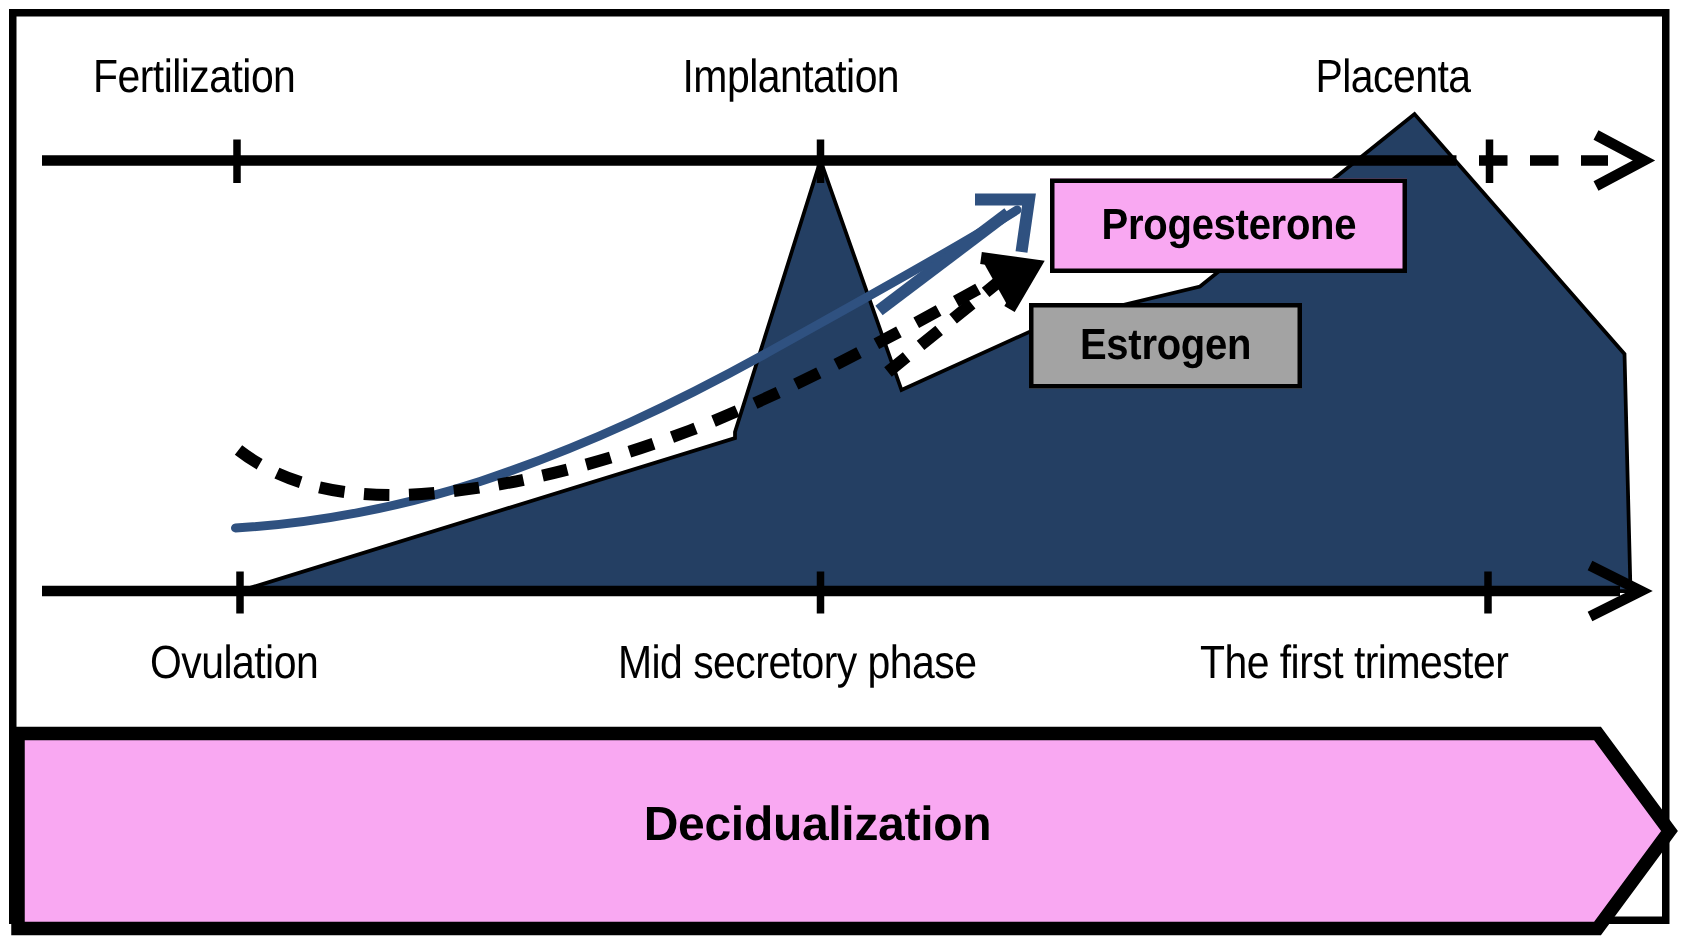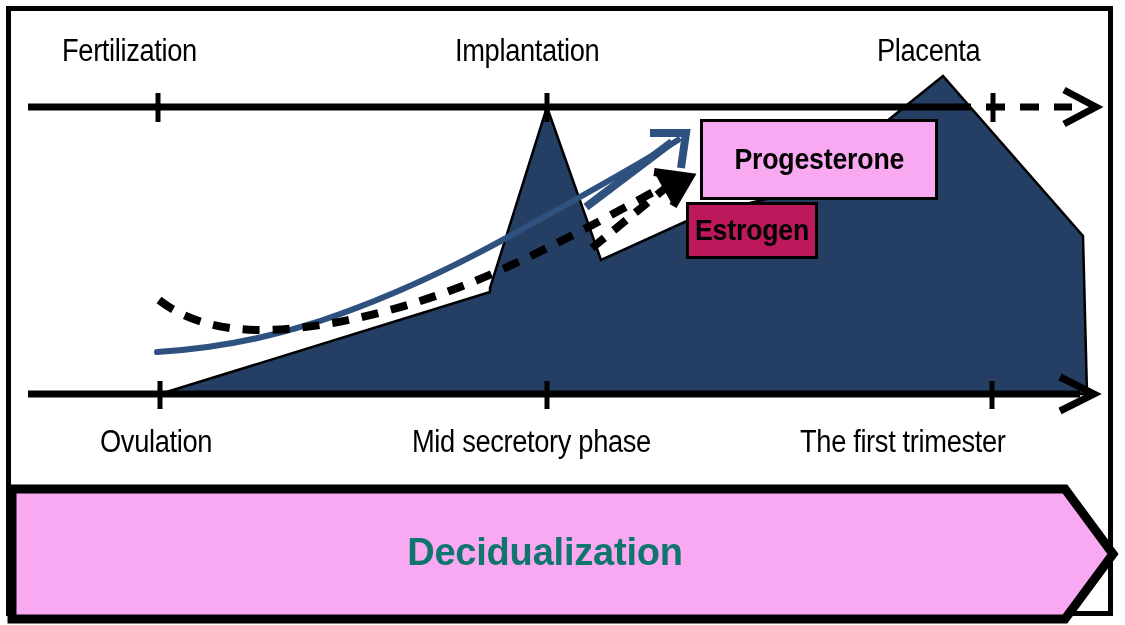--- a/index.html
+++ b/index.html
@@ -67,40 +67,40 @@
     font-size: 29px;
     font-weight: bold;
     color: #000000;
     letter-spacing: -0.2px;
     transform: scaleX(0.92);
   }
   #progesterone-box {
     left: 700px;
     top: 119px;
     width: 238px;
-    height: 81px;
+    height: 63px;
     background: #f9a8f2;
   }
   #estrogen-box {
     left: 686px;
     top: 202px;
-    width: 132px;
+    width: 182px;
     height: 57px;
-    background: #be185d;
+    background: #a3a3a3;
     text-align: center;
   }
   #decidualization-label {
     position: absolute;
     left: 0px;
     top: 531px;
     width: 1090px;
     text-align: center;
-    font-size: 38px;
+    font-size: 32px;
     font-weight: bold;
-    color: #0f766e;
+    color: #000000;
     letter-spacing: -0.2px;
   }
 </style>
 </head>
 <body>
 
 <div id="stage">
 
   <div id="frame"></div>
 

